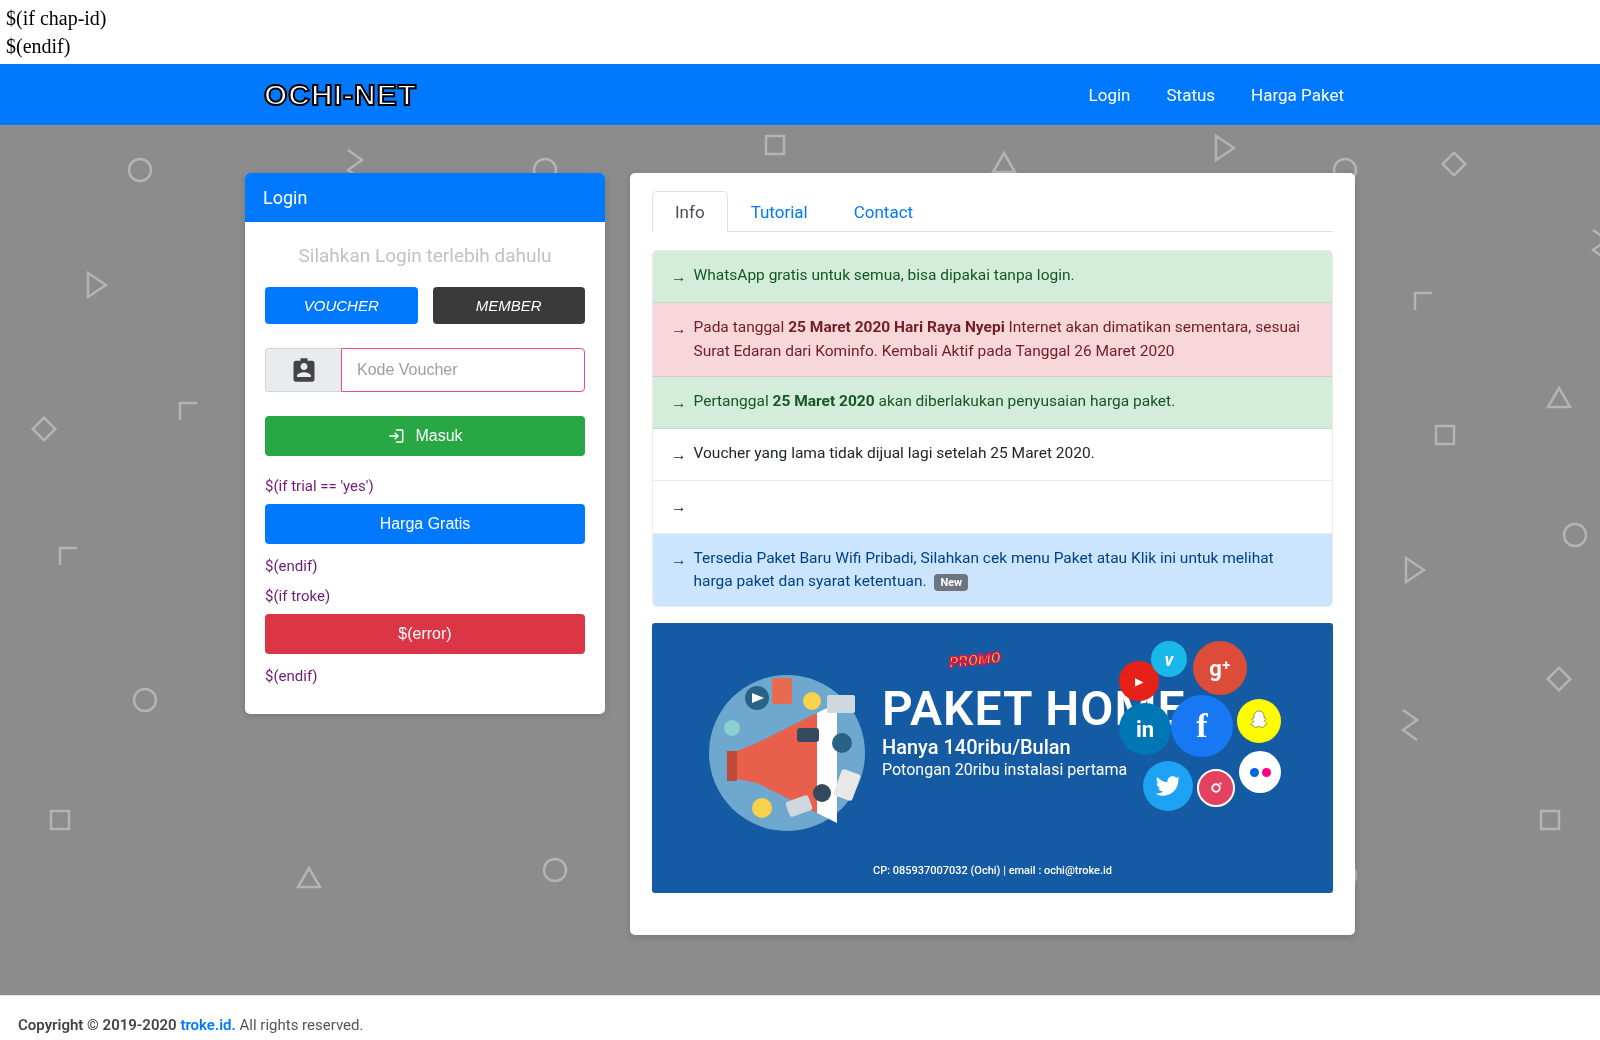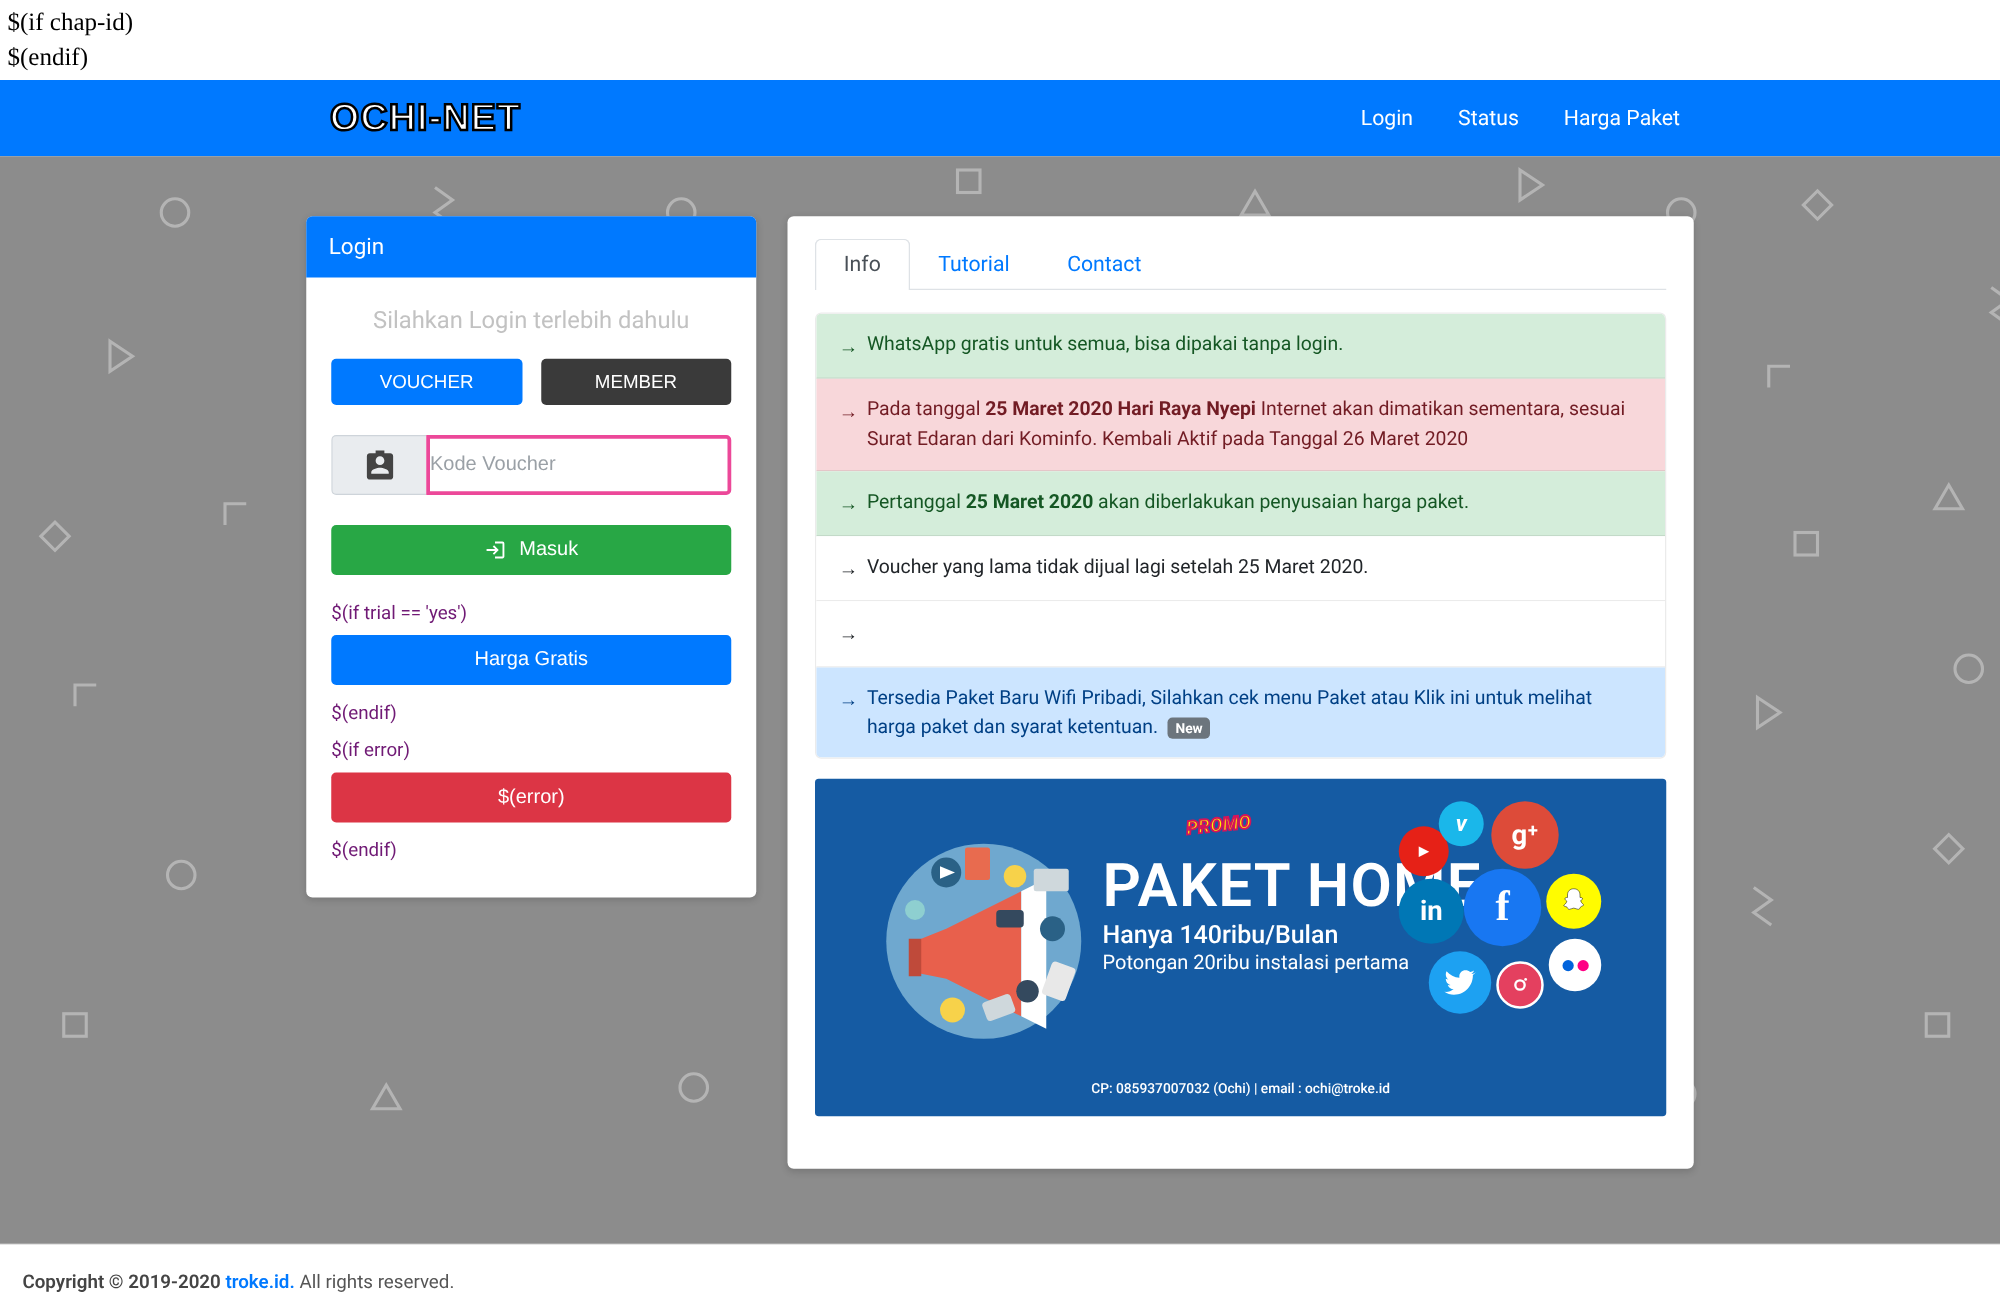--- a/index.html
+++ b/index.html
@@ -104,20 +104,21 @@
 
     .btn-row { display: flex; gap: 15px; margin-bottom: 24px; }
     .btn-tab {
       flex: 1;
       padding: 10px 0;
       text-align: center;
       border-radius: 4px;
       font-size: 15px;
       cursor: pointer;
       border: none;
+      font-style: italic;
     }
     .btn-tab.active { background: #0079ff; color: #fff; }
     .btn-tab.inactive { background: #3a3a3a; color: #fff; }
 
     .input-group {
       display: flex;
       margin-bottom: 24px;
     }
     .input-addon {
       width: 76px;
@@ -125,23 +126,23 @@
       border: 1px solid #ced4da;
       border-right: none;
       border-radius: 4px 0 0 4px;
       display: flex;
       align-items: center;
       justify-content: center;
     }
     .input-addon svg { width: 28px; height: 28px; fill: #444; }
     .input-field {
       flex: 1;
-      border: 3px solid #ec4899;
+      border: 1px solid #ec4899;
       border-radius: 0 4px 4px 0;
-      padding: 12px 0;
+      padding: 12px 15px;
       font-size: 16px;
       color: #6c757d;
     }
     .input-field::placeholder { color: #9aa0a6; }
 
     .btn-block {
       width: 100%;
       padding: 11px 0;
       border: none;
       border-radius: 4px;
@@ -426,21 +427,21 @@
         </div>
         <button class="btn-block btn-success">
           <svg class="login-icon" viewBox="0 0 24 24">
               <path d="M11 7l-1.4 1.4L12.2 11H3v2h9.2l-2.6 2.6L11 17l5-5-5-5zm9 12h-8v2h8c1.1 0 2-.9 2-2V5c0-1.1-.9-2-2-2h-8v2h8v14z"></path>
             </svg>
           <span>Masuk</span>
         </button>
         <div class="template-text">$(if trial == 'yes')</div>
         <button class="btn-block btn-primary2">Harga Gratis</button>
         <div class="template-text">$(endif)</div>
-        <div class="template-text">$(if error)</div>
+        <div class="template-text">$(if troke)</div>
         <button class="btn-block btn-danger">$(error)</button>
         <div class="template-text" style="margin-bottom:0">$(endif)</div>
       </div>
     </div>
 
     <div class="panel info-panel">
       <div class="tabs">
         <div class="tab active">Info</div>
         <div class="tab">Tutorial</div>
         <div class="tab">Contact</div>

